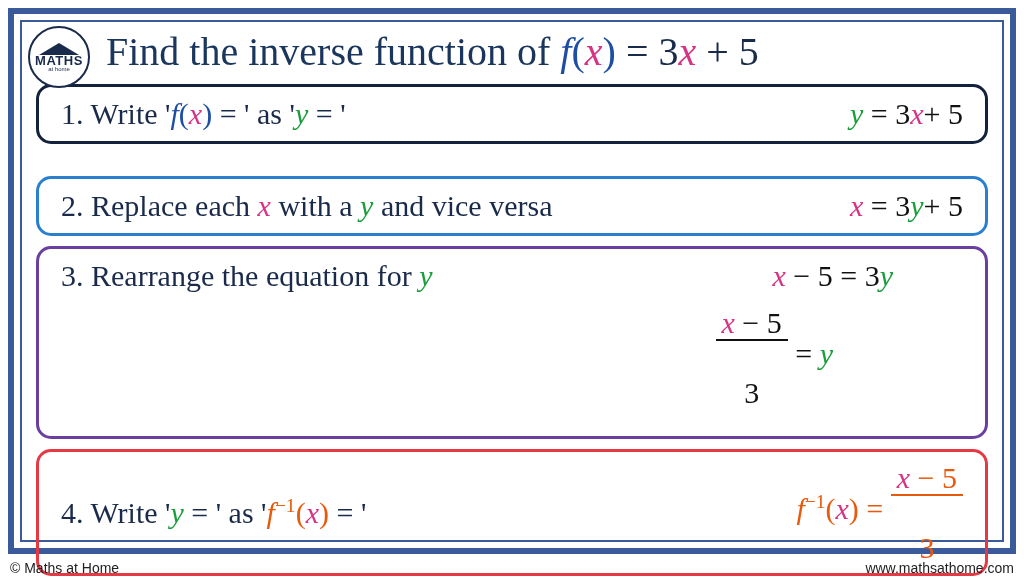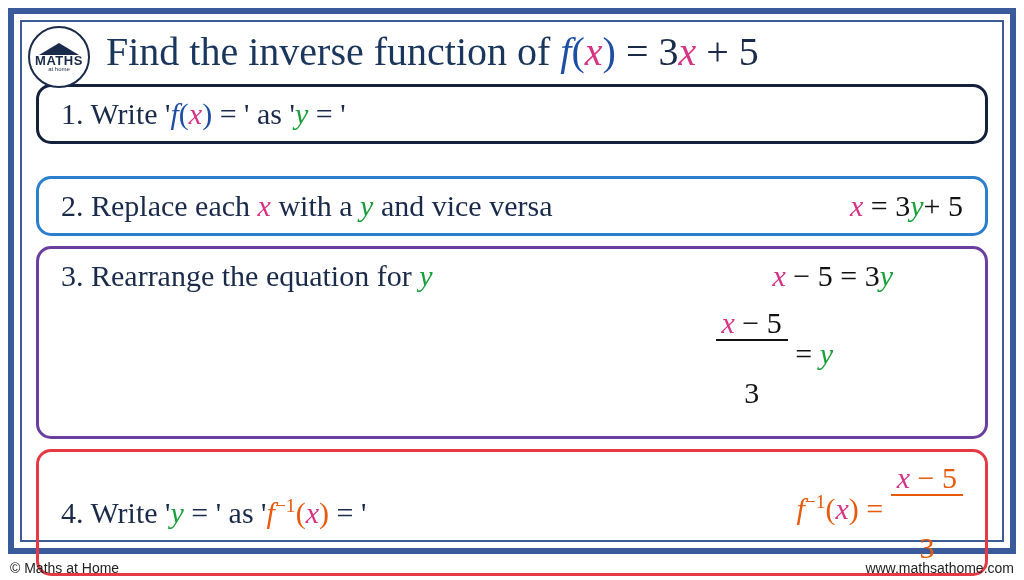--- a/index.html
+++ b/index.html
@@ -111,20 +111,23 @@
     </div>
 
     <div class="title">
       <span>Find the inverse function of </span><span class="it c-blue">f</span><span class="c-blue">(</span><span class="it c-magenta">x</span><span class="c-blue">)</span><span class="c-navy"> = </span><span class="c-navy">3</span><span class="it c-magenta">x</span><span class="c-navy"> + 5</span>
     </div>
 
     <div class="step step1">
       <div class="instr">
         <span>1. </span><span>Write '</span><span class="it c-blue">f</span><span class="c-blue">(</span><span class="it c-magenta">x</span><span class="c-blue">)</span><span> = </span><span>' as '</span><span class="it c-green">y</span><span> = </span><span>'</span>
       </div>
+      <div class="math">
+        <span class="it c-green">y</span><span class="c-black">  =  </span><span class="c-black">3</span><span class="it c-magenta">x</span><span class="c-black">+ </span><span class="c-black">5</span>
+      </div>
     </div>
 
     <div class="step step2">
       <div class="instr">
         <span>2. </span><span>Replace each </span><span class="it c-magenta">x</span><span> with a </span><span class="it c-green">y</span><span> and vice versa</span>
       </div>
       <div class="math">
         <span class="it c-magenta">x</span><span class="c-black">  =  </span><span class="c-black">3</span><span class="it c-green">y</span><span class="c-black">+ </span><span class="c-black">5</span>
       </div>
     </div>

